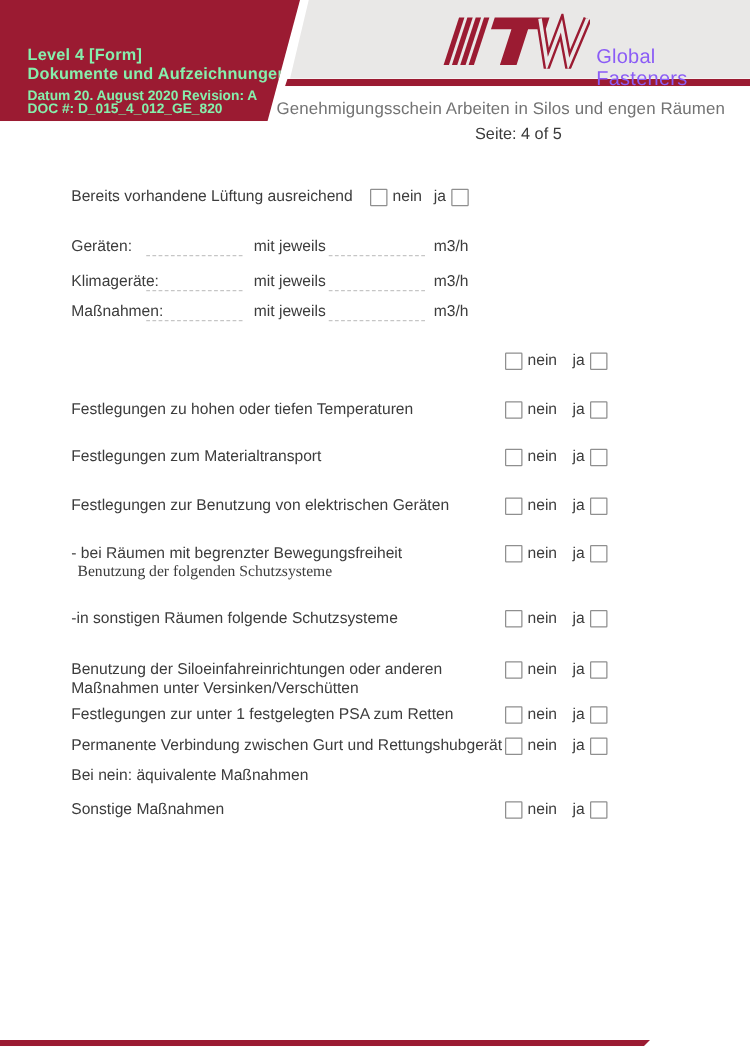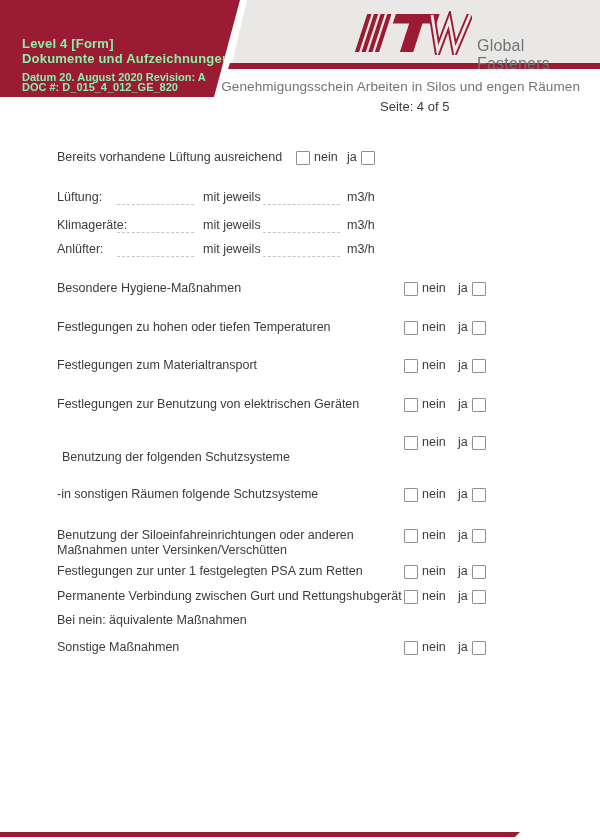--- a/index.html
+++ b/index.html
@@ -13,32 +13,32 @@
   .banner-line{left:0;top:63px;width:600px;height:6px;background:#9b1b32;
     clip-path:polygon(230px 0,600px 0,600px 6px,228px 6px);}
   .maroon-block{left:0;top:0;width:245px;height:97px;background:#9b1b32;
     clip-path:polygon(0 0,240px 0,214px 97px,0 97px);color:#86efac;}
   .mb-text{position:absolute;left:22px;top:36px;}
   .mb-l1,.mb-l2{font-size:13px;font-weight:600;line-height:15px;letter-spacing:.2px;}
   .mb-meta{margin-top:6px;font-size:11px;font-weight:700;line-height:10px;}
 
   
   .logo-svg{left:352px;top:11px;}
-  .brand{left:477px;top:37px;font-size:16px;color:#737373;letter-spacing:.2px;}
+  .brand{left:477px;top:37px;font-size:16px;color:#8b5cf6;letter-spacing:.2px;}
 
   
   .doc-title{right:20px;top:79px;width:560px;text-align:right;font-size:13.5px;
     font-weight:500;color:#737373;letter-spacing:.1px;}
   .page-info{right:20px;top:99px;width:200px;text-align:left;font-size:13px;color:#3b3b3b;}
 
   
   .row{position:absolute;left:0;width:500px;height:32px;font-size:12.5px;}
   .lbl{position:absolute;left:57px;top:0;white-space:nowrap;}
   .lbl2{position:absolute;left:57px;top:15px;white-space:nowrap;}
-  .lbl2.ind{left:62px;}
+  .lbl2.ind{left:62px;font-family:Liberation Serif, serif;}
   .cb{position:absolute;top:1px;width:12px;height:12px;background:#fff;
       border:1.5px solid #8f8f8f;border-radius:1px;}
   .cbl{position:absolute;top:0;}
   
   .nein-cb{left:404px;} .nein-l{left:422px;} .ja-l{left:458px;} .ja-cb{left:472px;}
   
   .in .nein-cb{left:296px;} .in .nein-l{left:314px;} .in .ja-l{left:347px;} .in .ja-cb{left:361px;}
   
   .dash{position:absolute;top:3px;height:11px;border-bottom:1.6px dashed #c6c6c6;}
   .d1{left:117px;width:77px;} .d2{left:263px;width:77px;}
@@ -82,43 +82,42 @@
 
 <div class="row in" style="top:150px">
   <span class="lbl">Bereits vorhandene Lüftung ausreichend</span>
   <span class="cb nein-cb"></span>
   <span class="cbl nein-l">nein</span>
   <span class="cbl ja-l">ja</span>
   <span class="cb ja-cb"></span>
 </div>
 
 <div class="row" style="top:190px">
-  <span class="lbl">Lüftung:</span>
+  <span class="lbl">Geräten:</span>
   <span class="dash d1"></span>
   <span class="mid">mit jeweils</span>
   <span class="dash d2"></span>
   <span class="unit">m3/h</span>
 </div>
 <div class="row" style="top:218px">
   <span class="lbl">Klimageräte:</span>
   <span class="dash d1"></span>
   <span class="mid">mit jeweils</span>
   <span class="dash d2"></span>
   <span class="unit">m3/h</span>
 </div>
 <div class="row" style="top:242px">
-  <span class="lbl">Anlüfter:</span>
+  <span class="lbl">Maßnahmen:</span>
   <span class="dash d1"></span>
   <span class="mid">mit jeweils</span>
   <span class="dash d2"></span>
   <span class="unit">m3/h</span>
 </div>
 
 <div class="row" style="top:281px">
-  <span class="lbl">Besondere Hygiene-Maßnahmen</span>
   <span class="cb nein-cb"></span>
   <span class="cbl nein-l">nein</span>
   <span class="cbl ja-l">ja</span>
   <span class="cb ja-cb"></span>
 </div>
 <div class="row" style="top:320px">
   <span class="lbl">Festlegungen zu hohen oder tiefen Temperaturen</span>
   <span class="cb nein-cb"></span>
   <span class="cbl nein-l">nein</span>
   <span class="cbl ja-l">ja</span>
@@ -132,20 +131,21 @@
   <span class="cb ja-cb"></span>
 </div>
 <div class="row" style="top:397px">
   <span class="lbl">Festlegungen zur Benutzung von elektrischen Geräten</span>
   <span class="cb nein-cb"></span>
   <span class="cbl nein-l">nein</span>
   <span class="cbl ja-l">ja</span>
   <span class="cb ja-cb"></span>
 </div>
 <div class="row" style="top:435px">
+  <span class="lbl">- bei Räumen mit begrenzter Bewegungsfreiheit</span>
   <span class="lbl2 ind">Benutzung der folgenden Schutzsysteme</span>
   <span class="cb nein-cb"></span>
   <span class="cbl nein-l">nein</span>
   <span class="cbl ja-l">ja</span>
   <span class="cb ja-cb"></span>
 </div>
 <div class="row" style="top:487px">
   <span class="lbl">-in sonstigen Räumen folgende Schutzsysteme</span>
   <span class="cb nein-cb"></span>
   <span class="cbl nein-l">nein</span>

